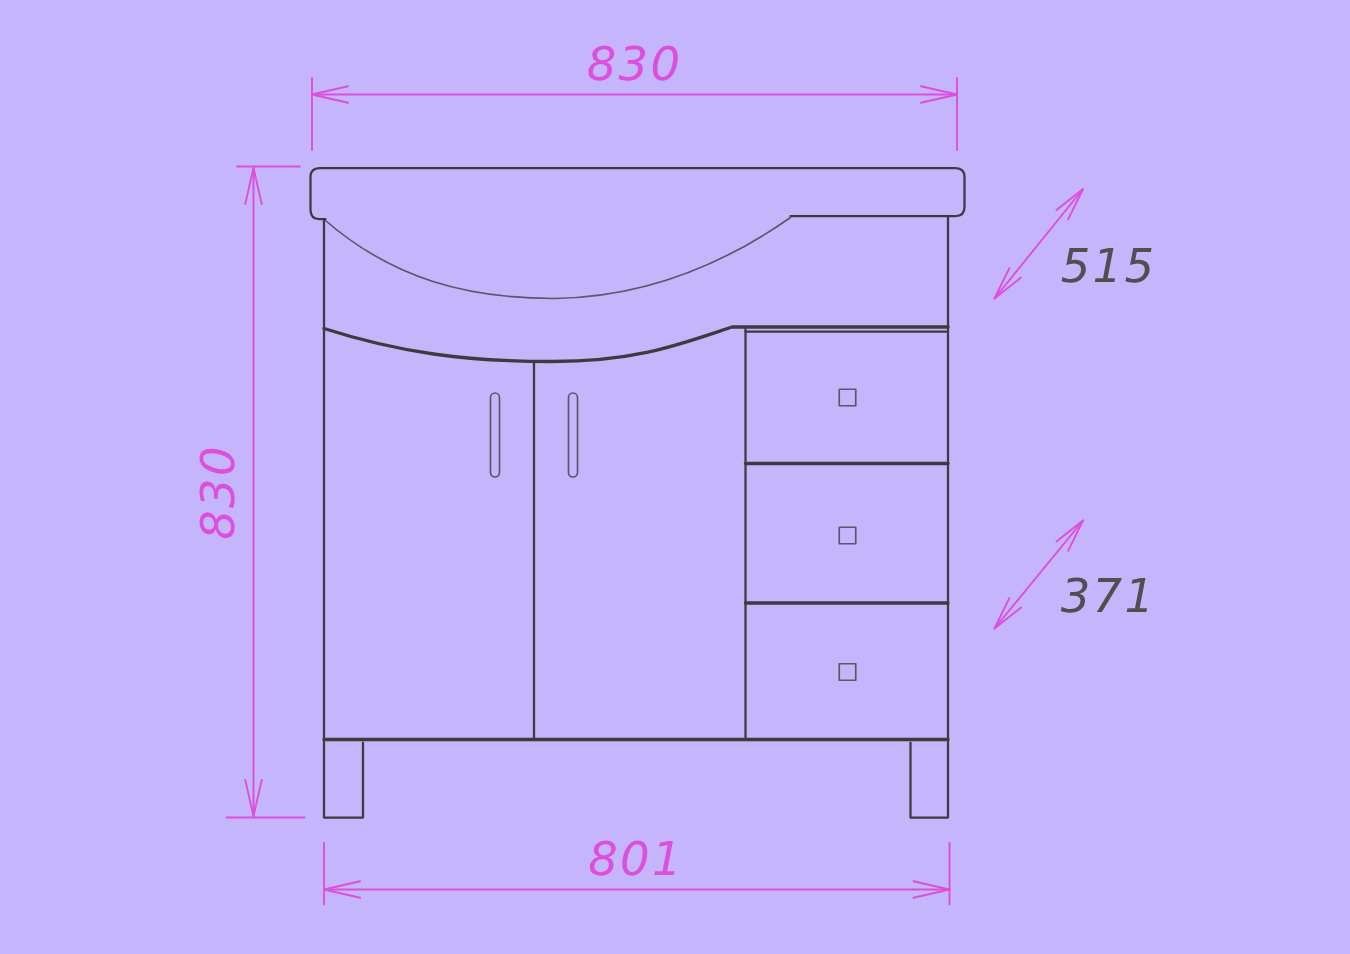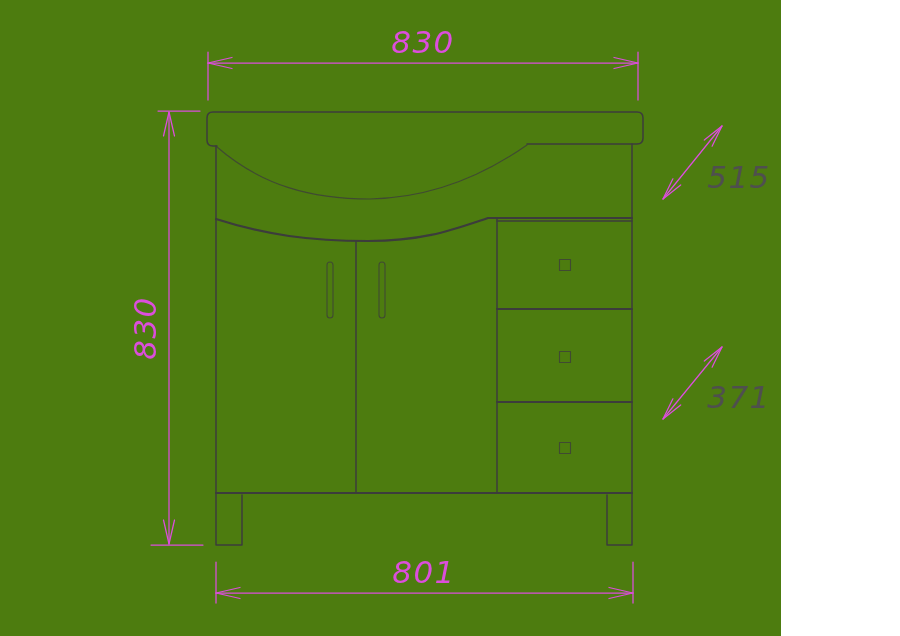--- a/index.html
+++ b/index.html
@@ -6,23 +6,23 @@
     margin: 0;
     padding: 0;
     background: #ffffff;
     width: 900px;
     height: 636px;
     overflow: hidden;
     font-family: "DejaVu Sans", sans-serif;
   }
   .stage {
     position: relative;
-    width: 781px;
+    width: 900px;
     height: 636px;
-    background: #4d7c0f;
+    background: #c4b5fd;
   }
   svg { display: block; }
   .lw-thin  { stroke-width: 1.1; opacity: 0.78; }
   .lw-med   { stroke-width: 1.5; }
   .lw-thick { stroke-width: 2.2; }
   .dim-line { stroke-width: 1.25; }
   .dim-text {
     font-family: "DejaVu Sans", sans-serif;
     font-style: italic;
     font-size: 31px;

